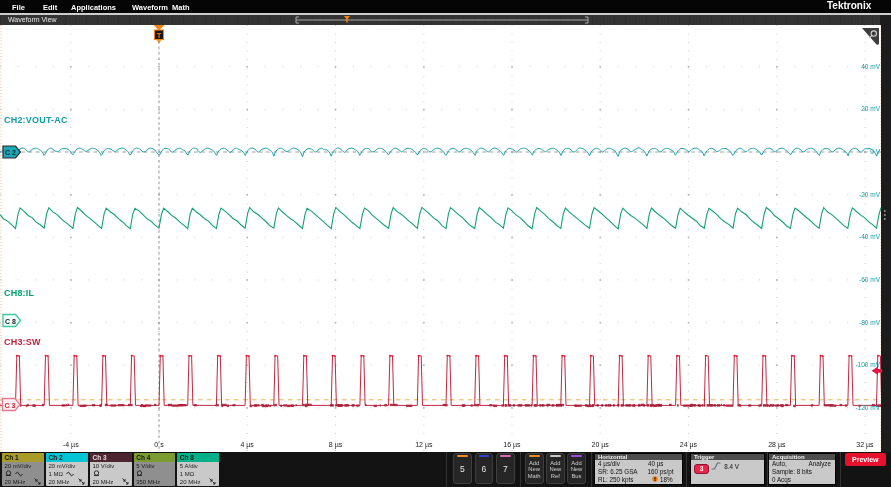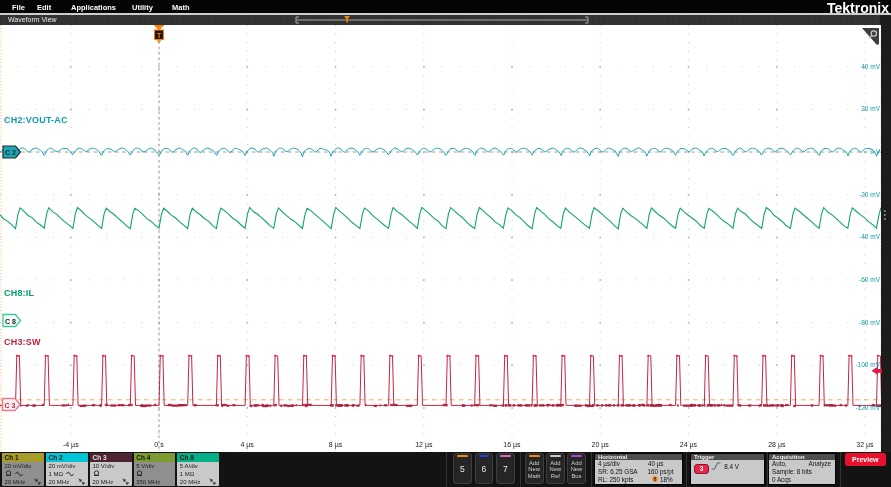--- a/index.html
+++ b/index.html
@@ -24,25 +24,25 @@
 .panel{position:absolute;top:452.5px;border:1px solid #000;background:#c9c9c9;box-sizing:border-box;}
 .panel .ph{height:6.5px;background:#4e4e4e;color:#f2f2f2;font-size:6px;line-height:6.5px;padding-left:3px;font-weight:bold;}
 .panel .pr{font-size:6.3px;color:#111;line-height:8.2px;padding-left:3px;position:relative;}
 .pright{position:absolute;right:4px;top:0;}
 #preview{position:absolute;left:844.5px;top:452.5px;width:41.5px;height:13px;background:#e8112d;border-radius:2.5px;color:#fff;font-weight:bold;font-size:7px;text-align:center;line-height:13.5px;}
 .vsep{position:absolute;top:452px;width:1px;height:35px;background:#333;}
 </style></head><body>
 <div id="app">
   <div class="abs" id="menubar">
      <span style="left:12px">File</span>
-      <span style="left:37px">Edit</span>
+      <span style="left:43px">Edit</span>
      <span style="left:71px">Applications</span>
-      <span style="left:132px">Utility</span>
+      <span style="left:132px">Waveform</span>
      <span style="left:172px">Math</span>
-     <span style="left:827px;top:0px;font-size:14px;letter-spacing:0px;">Tektronix</span>
+     <span style="left:827px;top:0px;font-size:10px;letter-spacing:0px;">Tektronix</span>
   </div>
   <div class="abs" id="sep"></div>
   <div class="abs" id="tabbar"></div>
   <div class="abs" id="tabtitle">Waveform View</div>
   <div class="abs" id="rightstrip"></div>
   <div class="abs" style="left:880px;top:15px;width:11px;height:10px;background:#1c1c1c;"></div>
   <div class="abs" id="plot"></div>
   <div class="abs" id="bottombar"></div>
 
   <svg class="abs" style="left:0;top:0" width="891" height="487" viewBox="0 0 891 487">

